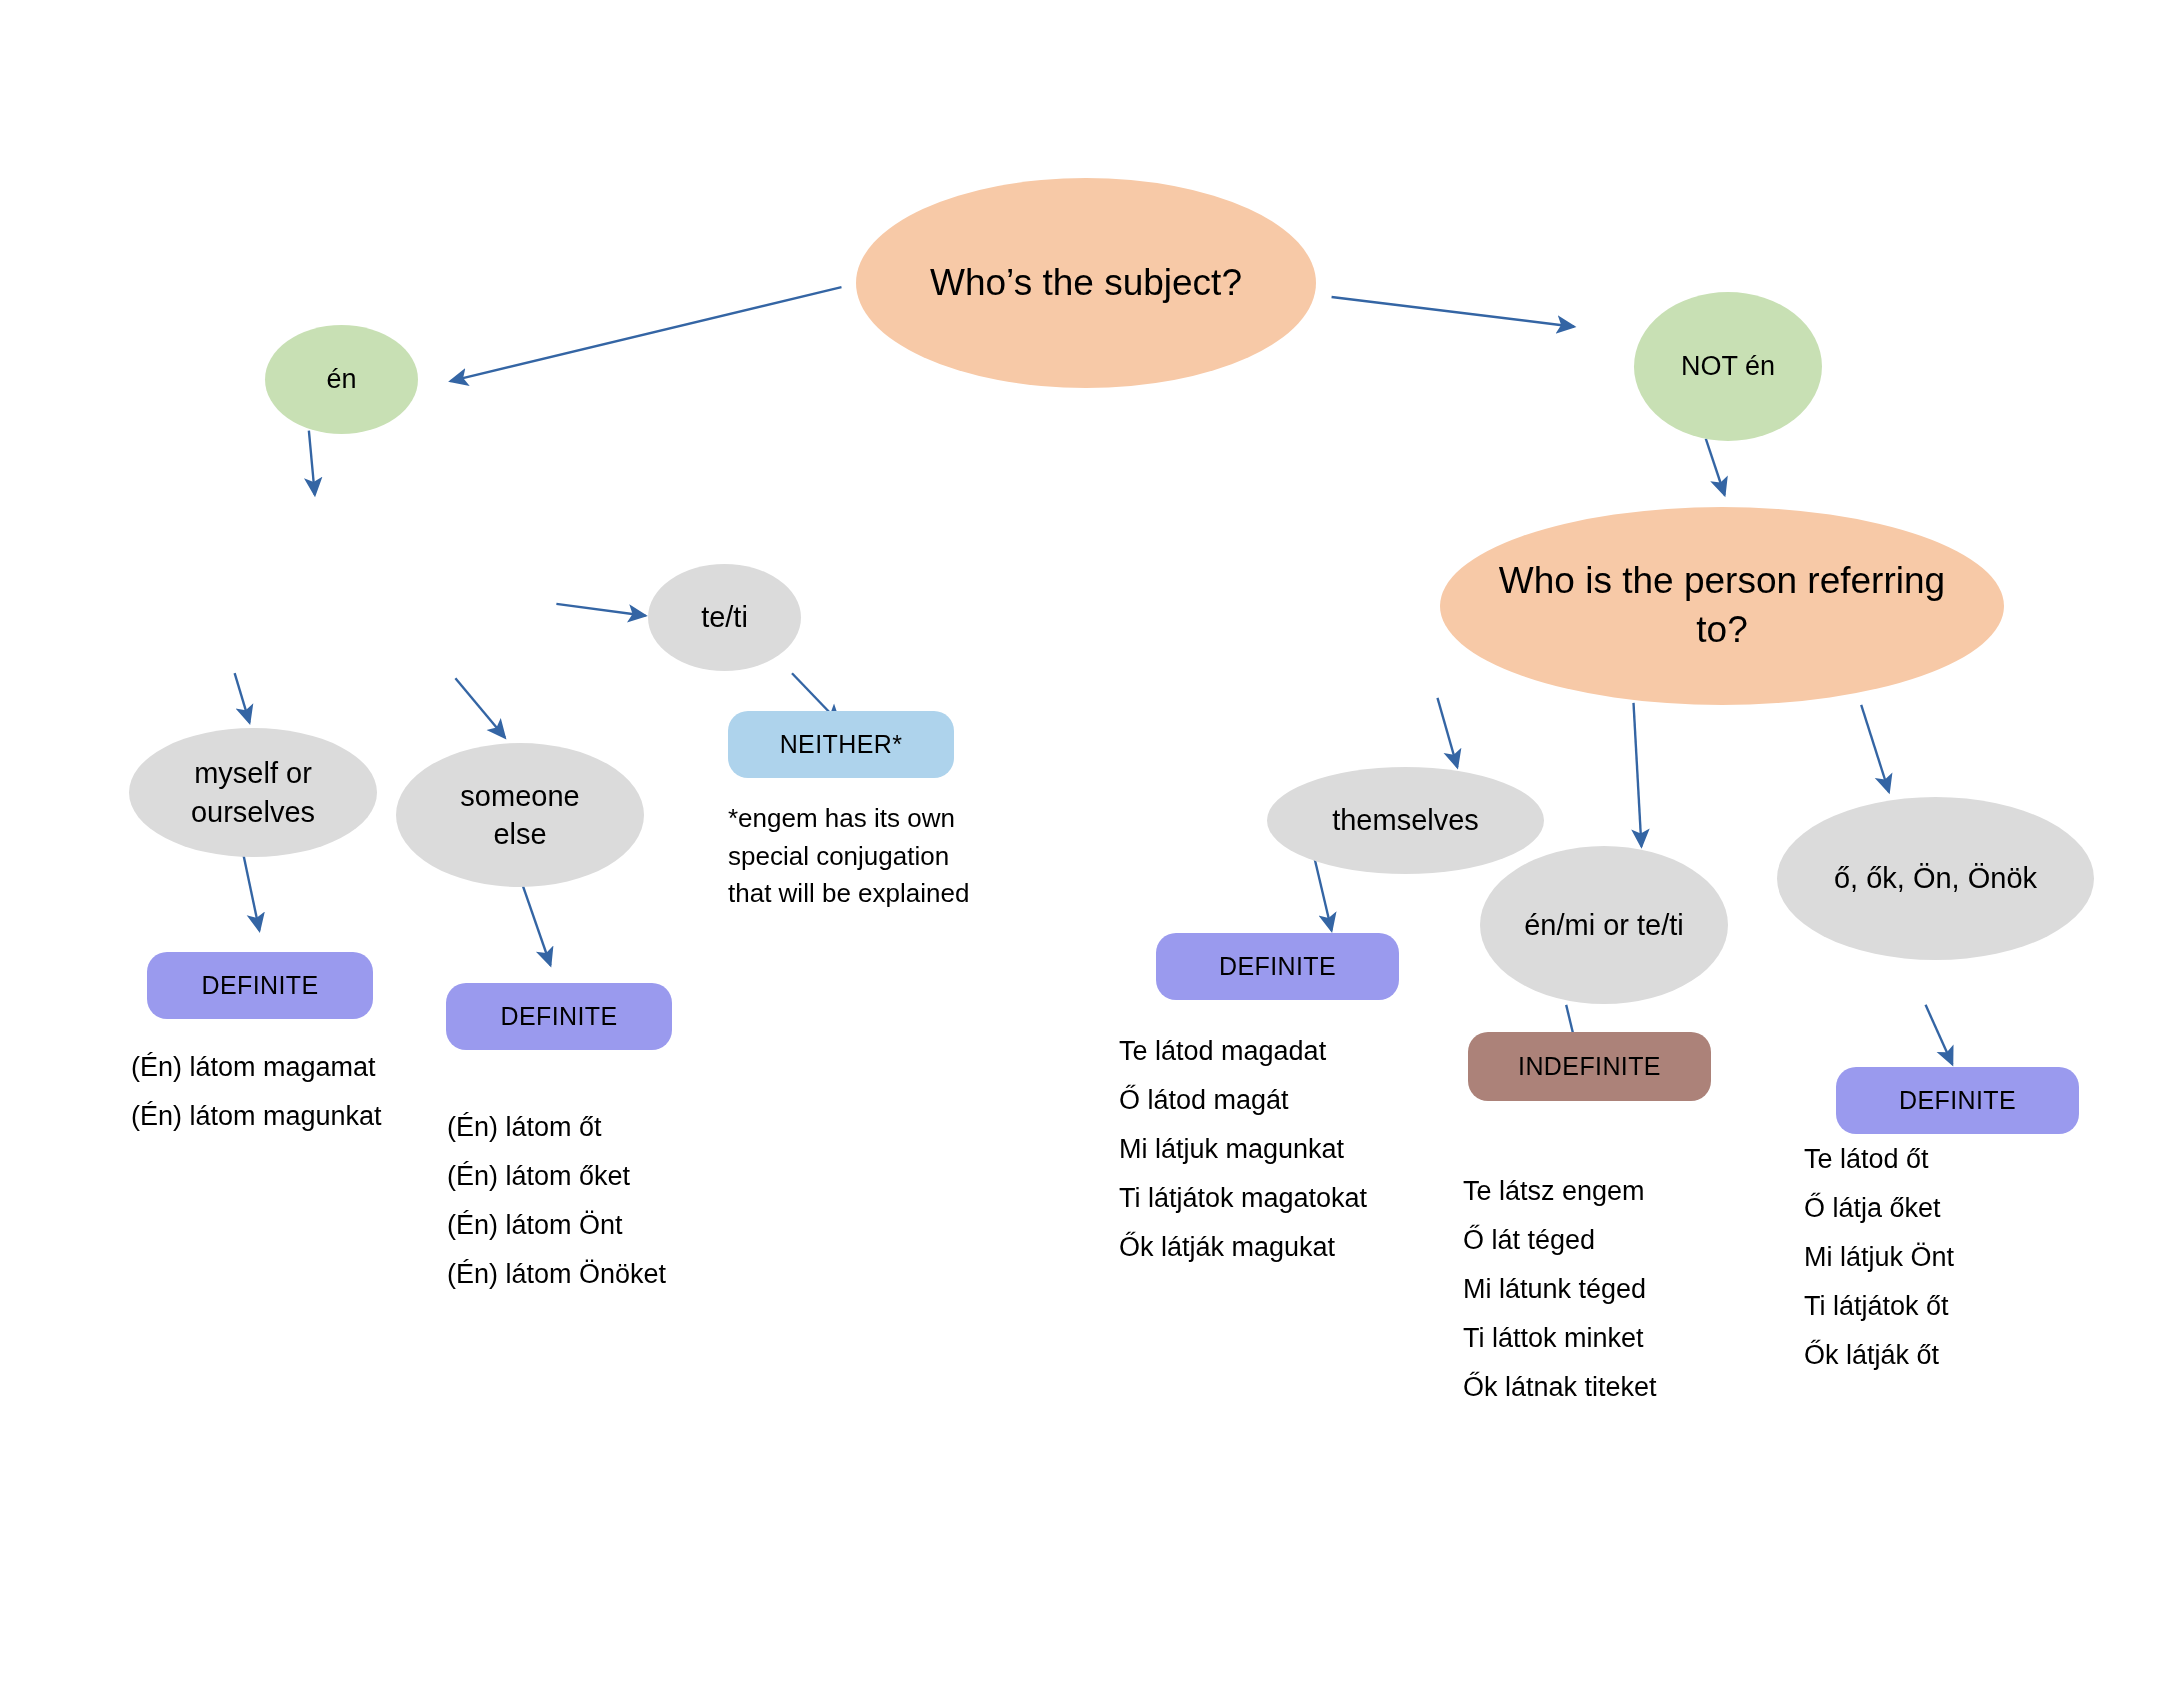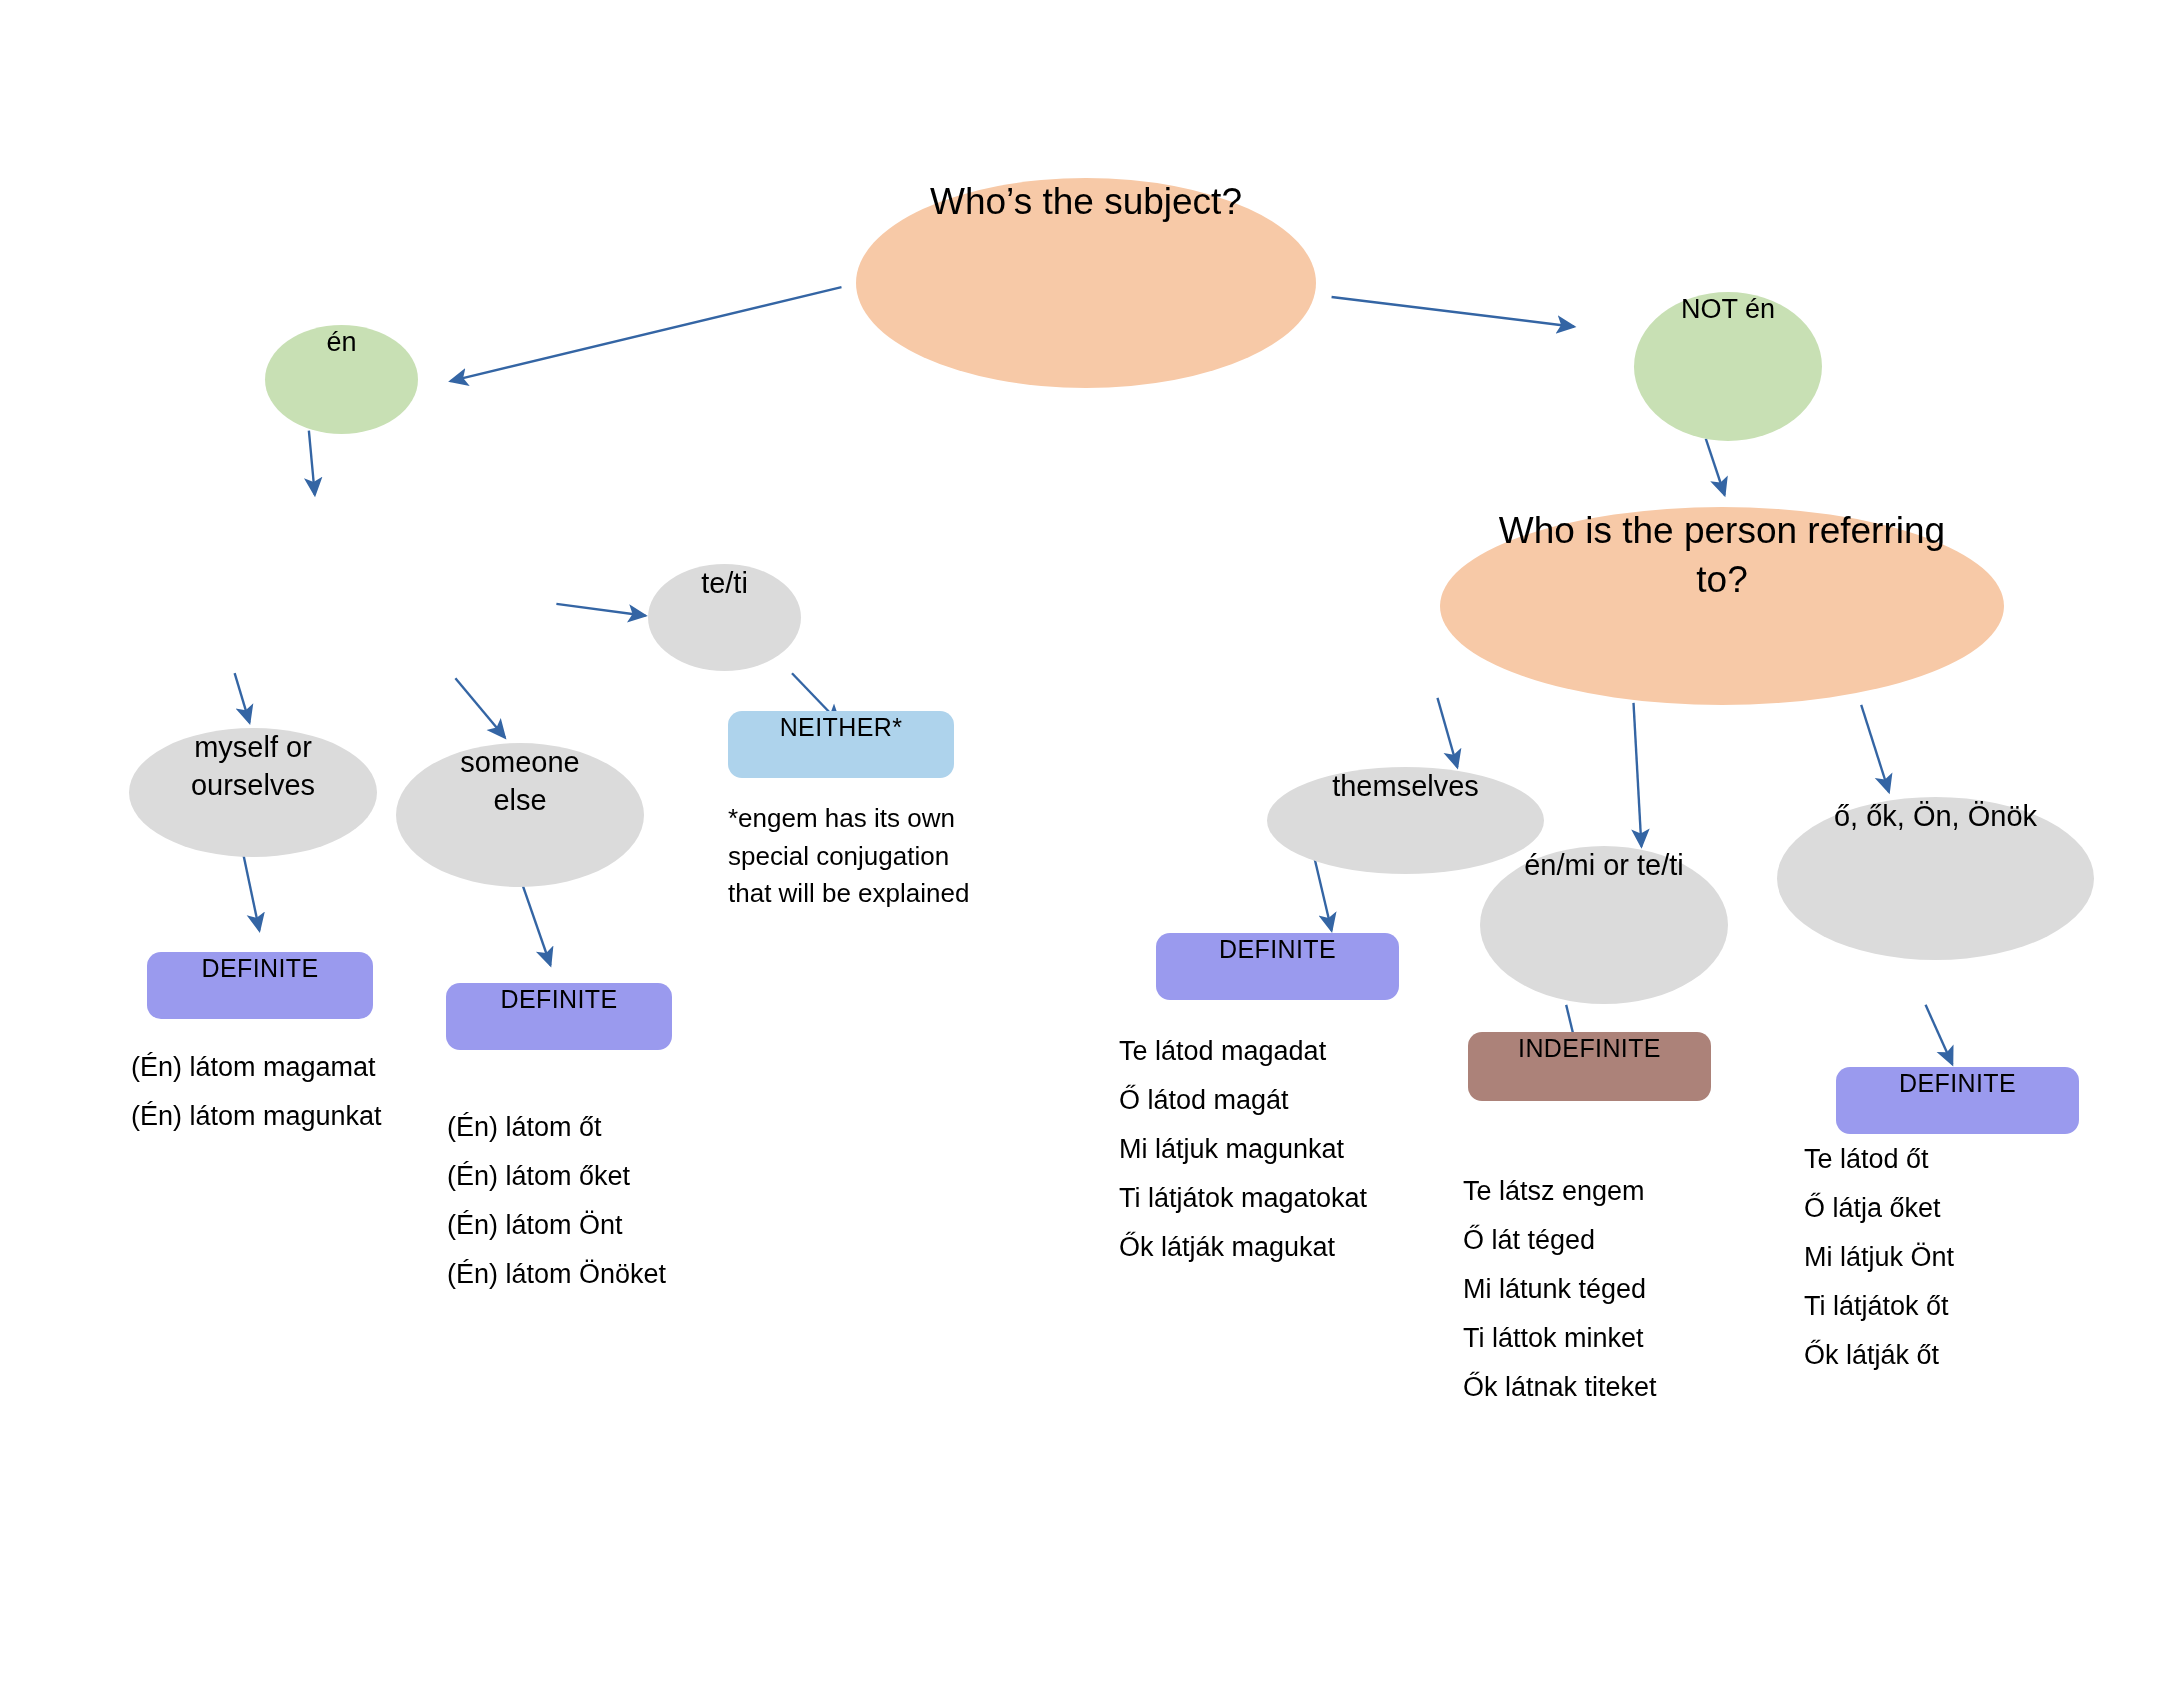--- a/index.html
+++ b/index.html
@@ -24,39 +24,39 @@
     left: 0;
     top: 0;
     width: 2178px;
     height: 1683px;
     pointer-events: none;
   }
   .node {
     position: absolute;
     box-sizing: border-box;
     display: flex;
-    align-items: flex-start;
+    align-items: center;
     justify-content: center;
     text-align: center;
     line-height: 1.32;
   }
   .ellipse {
     border-radius: 50%;
   }
   .ellipse-orange {
     background: #f7c9a7;
   }
   .ellipse-green {
     background: #c8e0b4;
   }
   .ellipse-gray {
     background: #dbdbdb;
   }
   .rounded-box {
-    border-radius: 14px;
+    border-radius: 20px;
   }
   .box-definite {
     background: #9a9aee;
   }
   .box-indefinite {
     background: #ac8279;
   }
   .box-neither {
     background: #aed3ec;
   }

